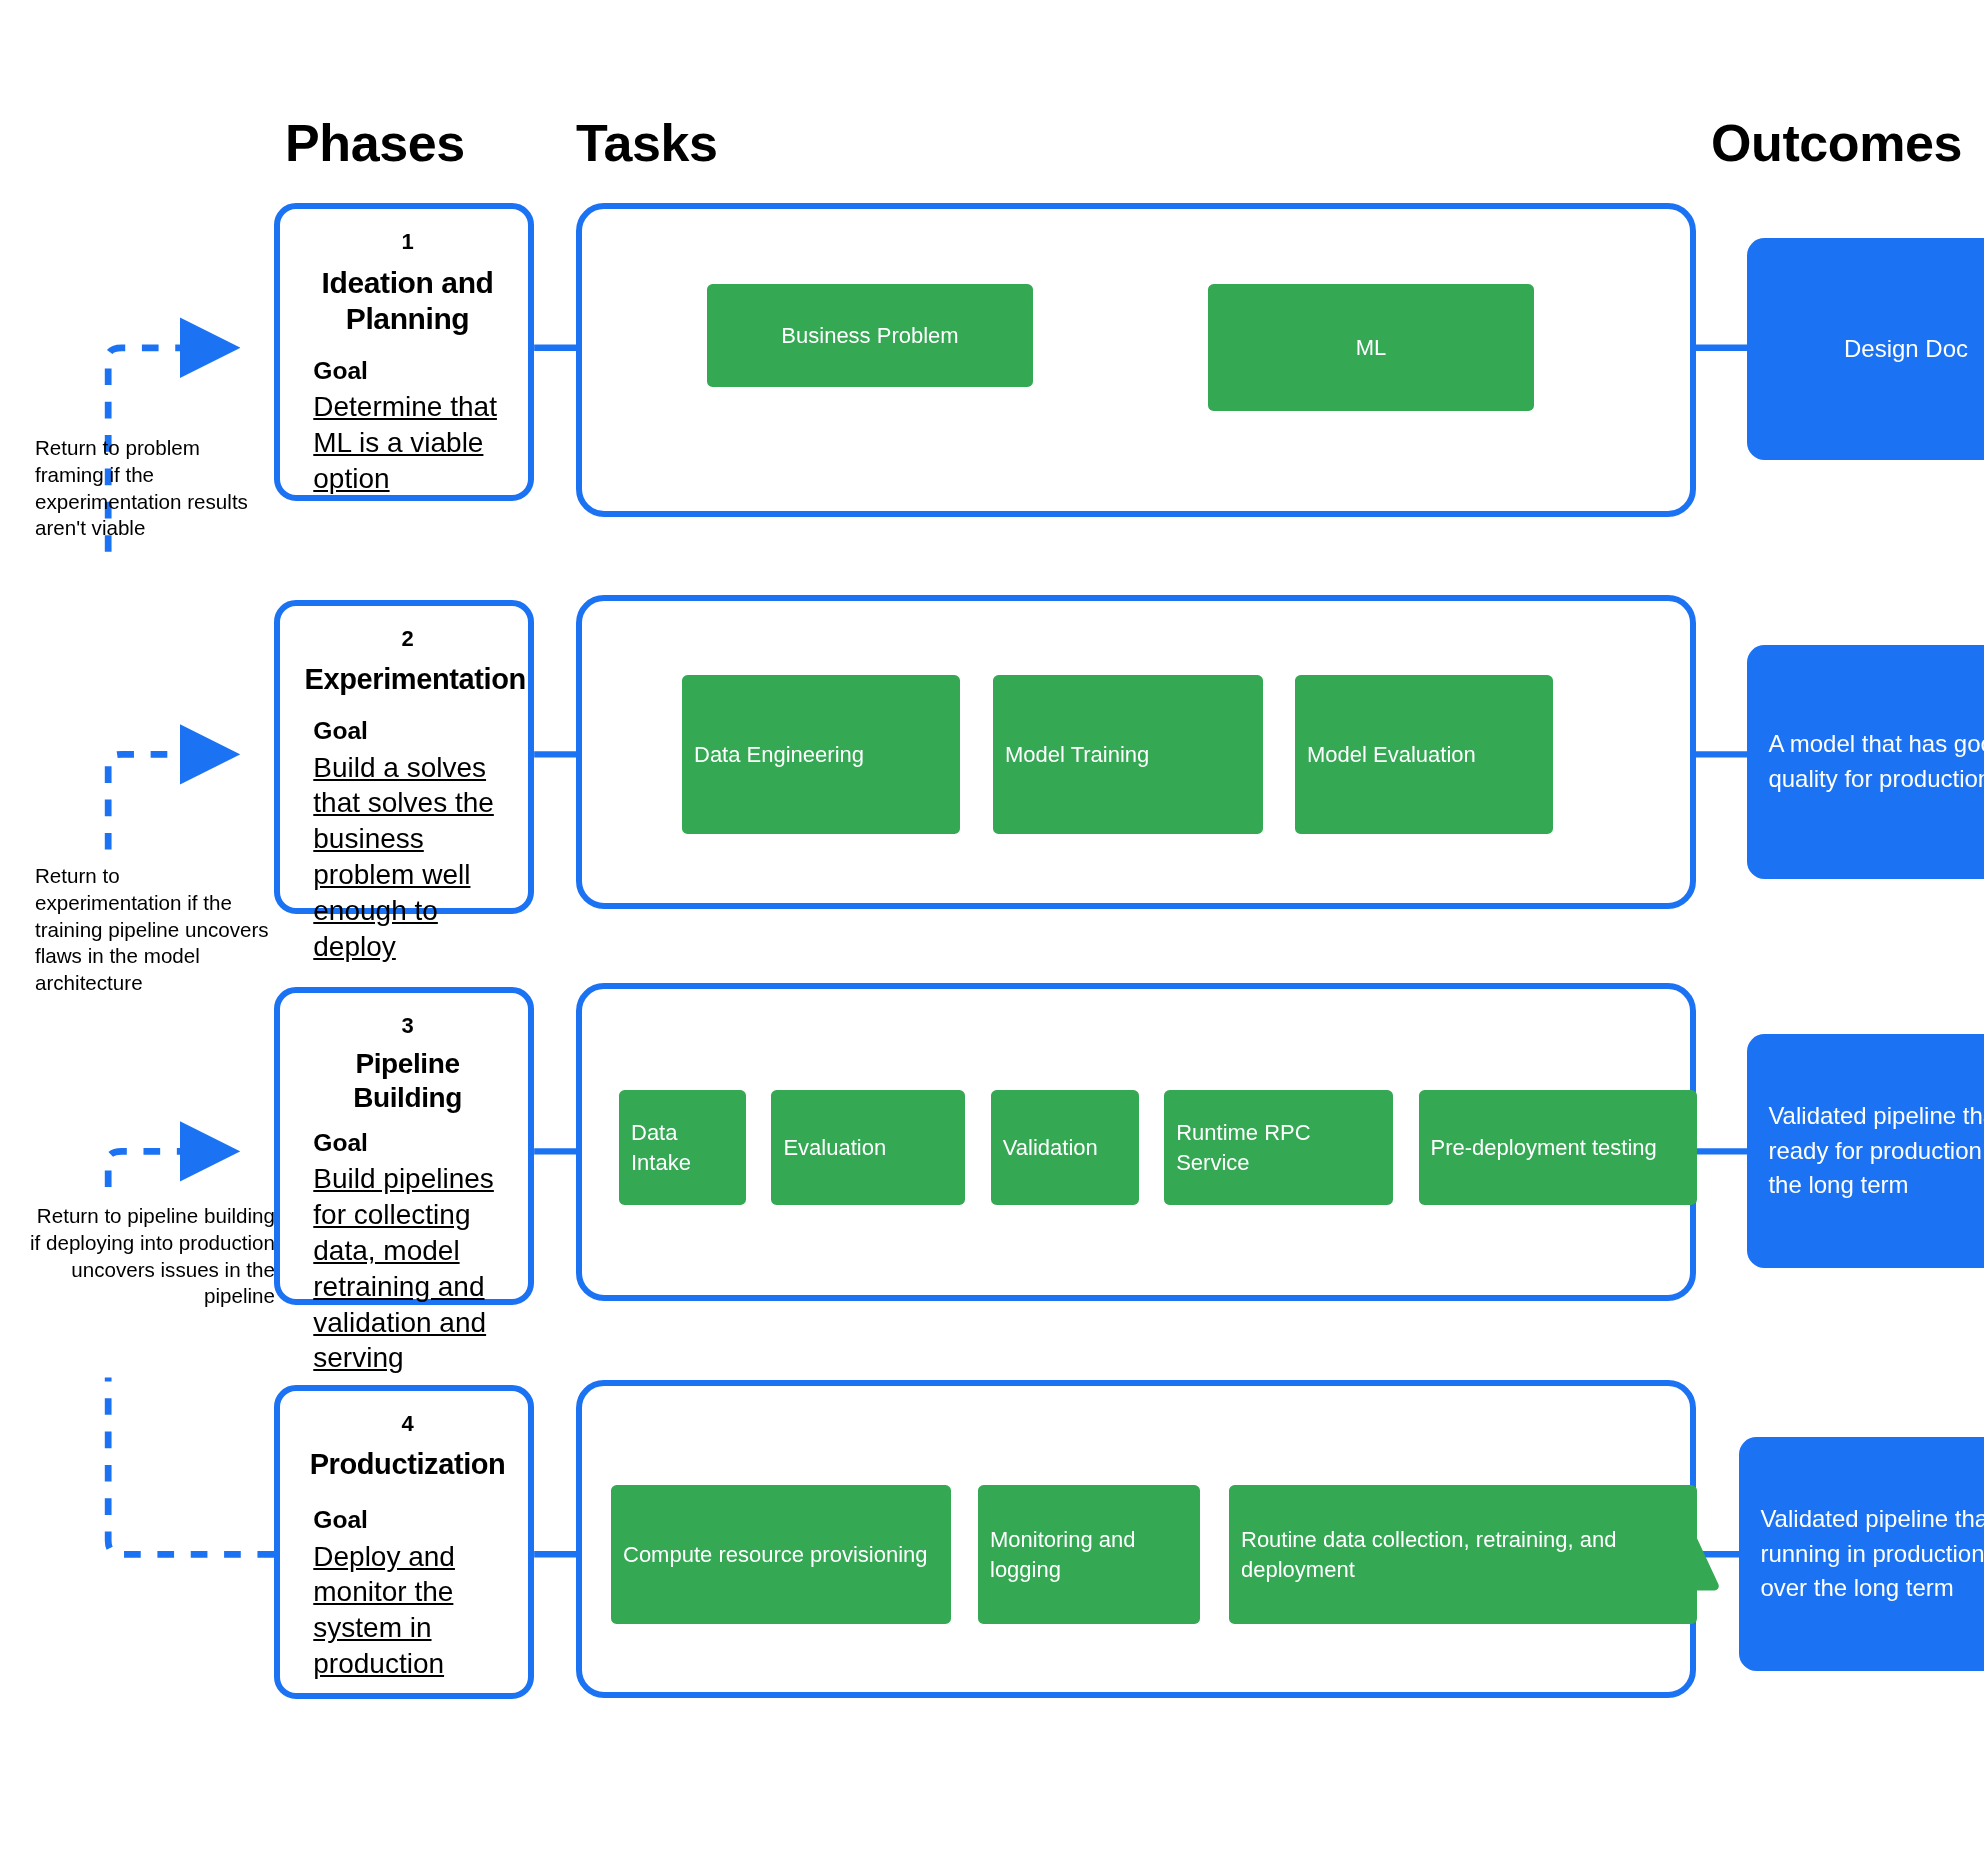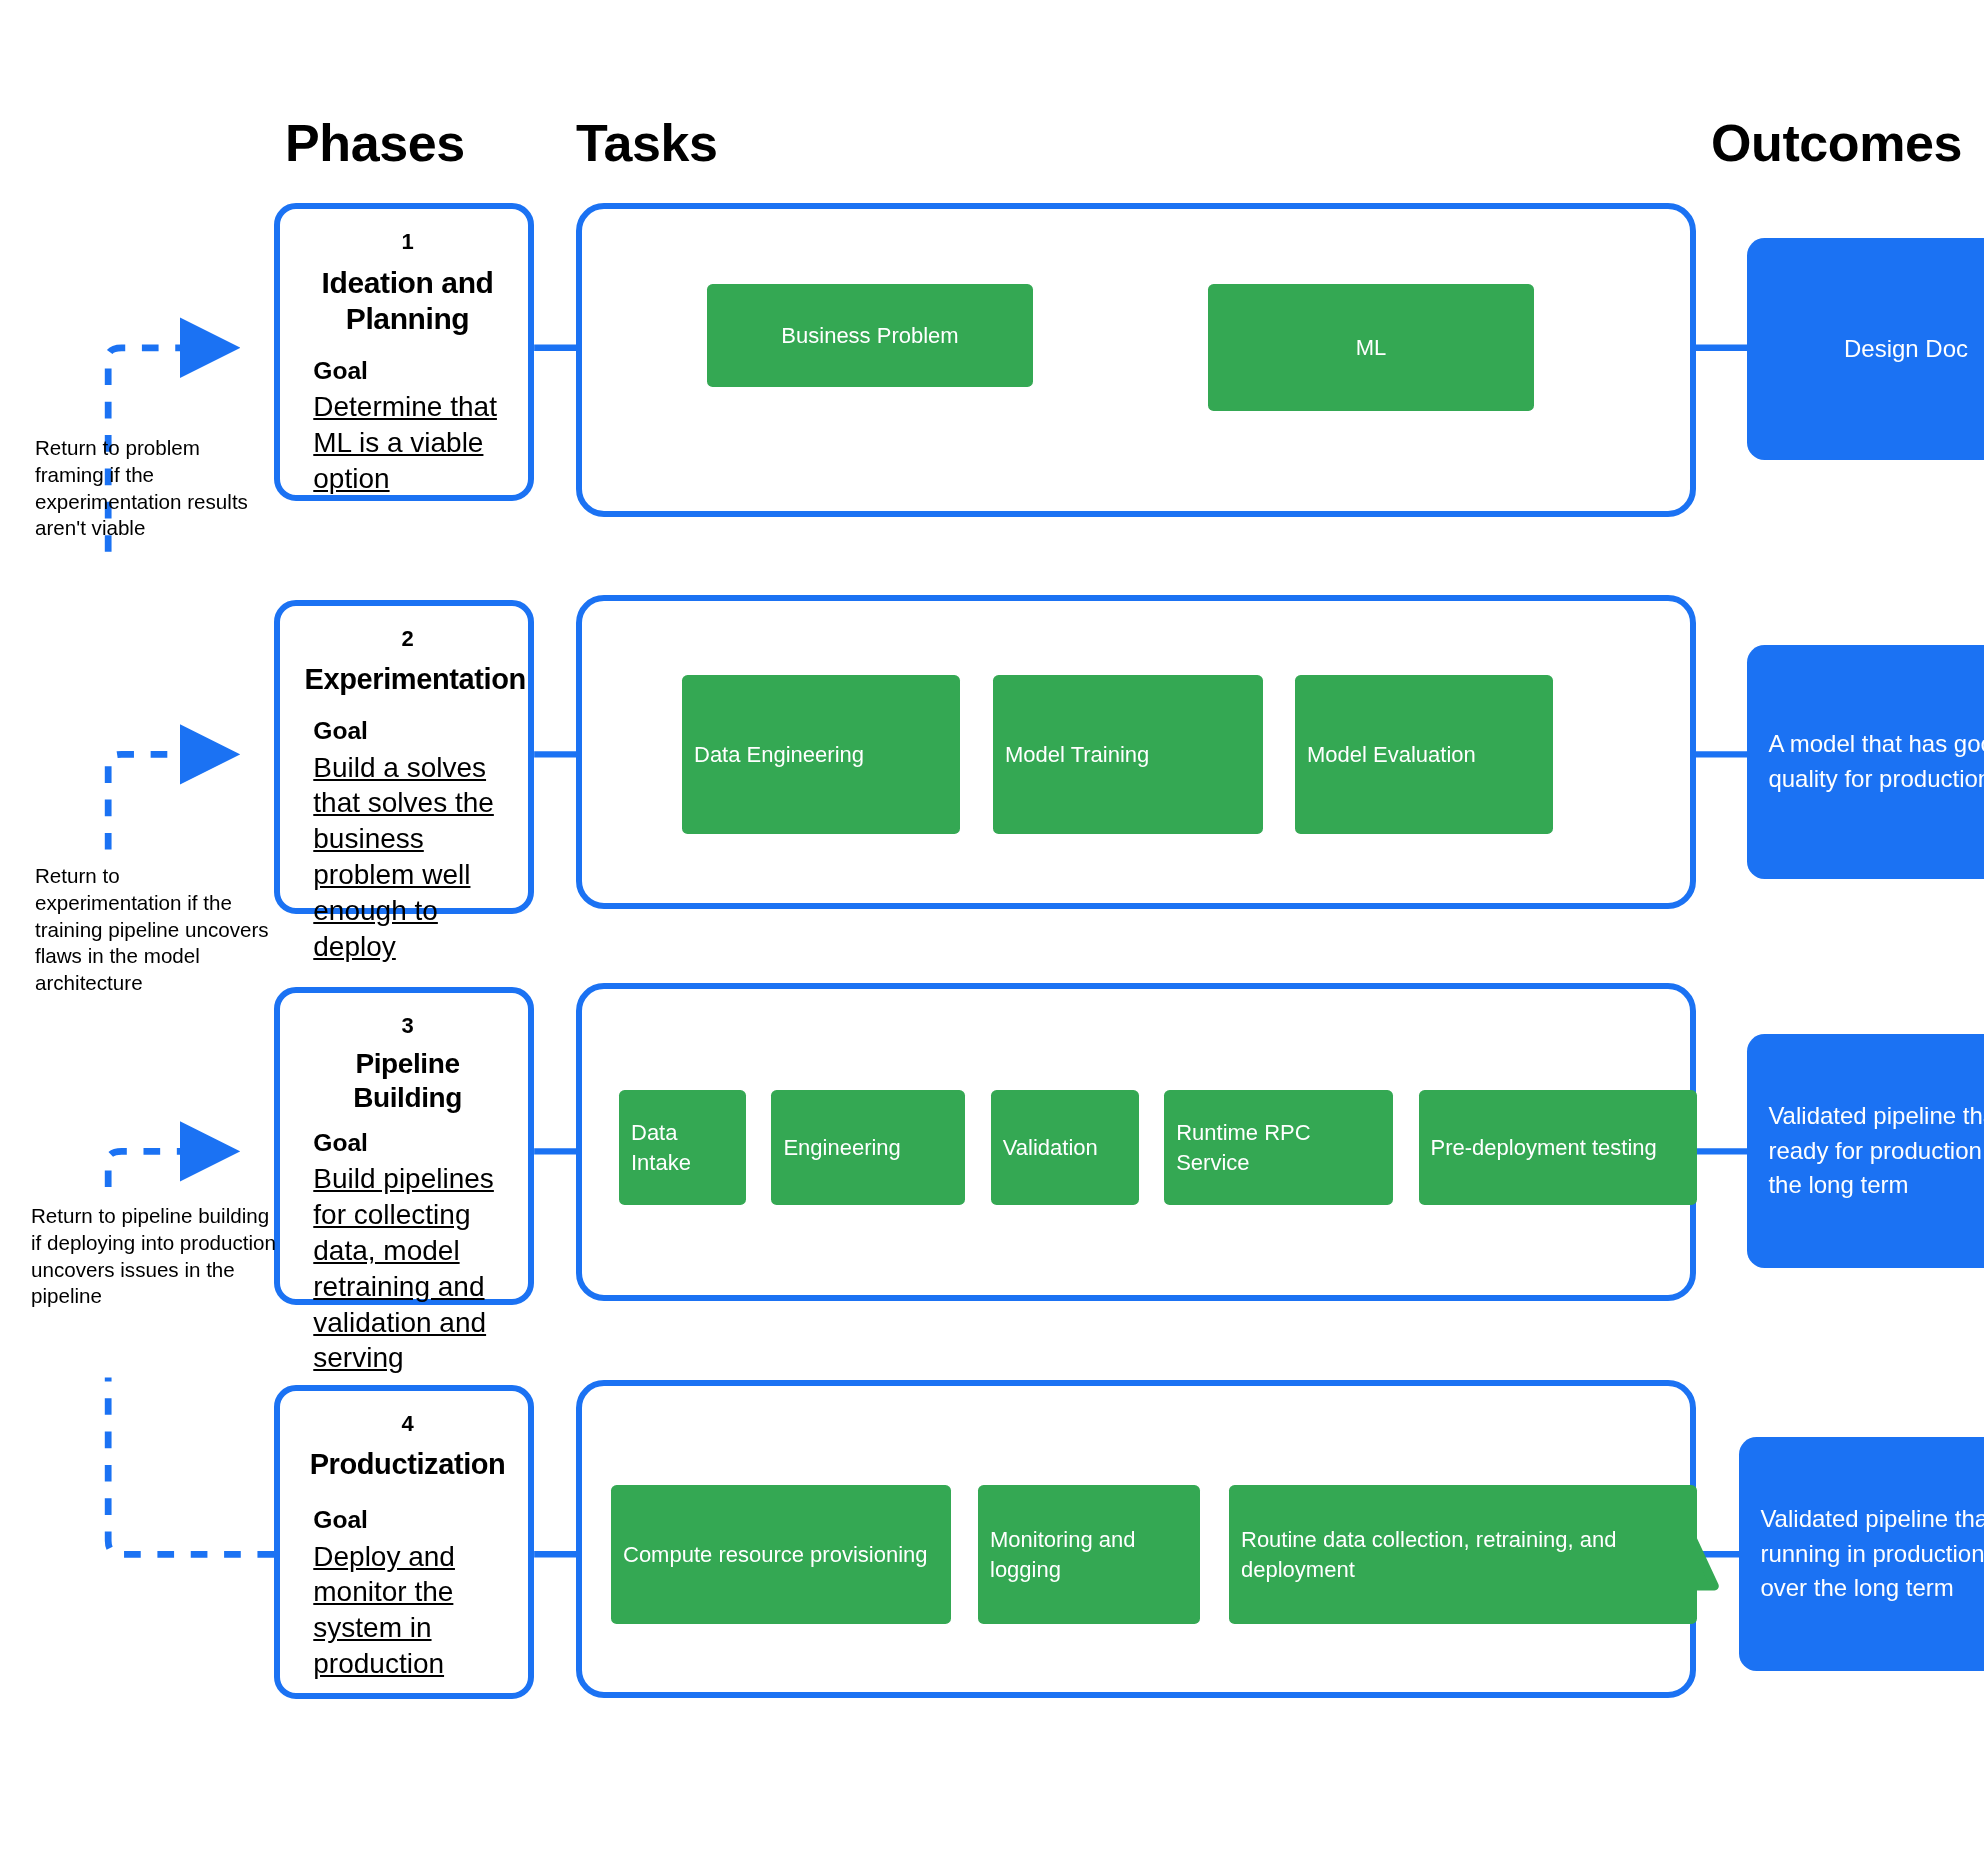--- a/index.html
+++ b/index.html
@@ -203,21 +203,21 @@
   <div class="goal-block" style="margin-top:15px;">
     <div class="goal-label">Goal</div>
     <div class="goal-text">Build pipelines for collecting data, model retraining and validation and serving</div>
   </div>
 </div>
 
 <div class="tasks-panel" style="left:576px;top:983px;width:1120px;height:318px;"></div>
 <div class="task-row" style="left:619px;top:1090px;">
   <div class="task-box" style="width:127px;height:115px;">Data Intake</div>
   <div style="width:25.4px;"></div>
-  <div class="task-box" style="width:194px;height:115px;">Engineering</div>
+  <div class="task-box" style="width:194px;height:115px;">Evaluation</div>
   <div style="width:25.4px;"></div>
   <div class="task-box" style="width:148px;height:115px;">Validation</div>
   <div style="width:25.4px;"></div>
   <div class="task-box" style="width:229px;height:115px;">Runtime RPC Service</div>
   <div style="width:25.4px;"></div>
   <div class="task-box" style="width:278px;height:115px;">Pre-deployment testing</div>
 </div>
 <div class="outcome" style="left:1747px;top:1034px;width:318px;height:234px;">Validated pipeline that's ready for production over the long term</div>
 
 <div class="phase-card" style="left:274px;top:1385px;width:260px;height:314px;">
@@ -234,14 +234,14 @@
   <div class="task-box" style="width:340px;height:139px;">Compute  resource provisioning</div>
   <div style="width:27px;"></div>
   <div class="task-box" style="width:222px;height:139px;">Monitoring and logging</div>
   <div style="width:29px;"></div>
   <div class="task-box" style="width:468px;height:139px;">Routine data collection, retraining, and deployment</div>
 </div>
 <div class="outcome" style="left:1739px;top:1437px;width:318px;height:234px;">Validated pipeline that's running in production over the long term</div>
 
 <div class="note" style="left:35px;top:435px;width:234px;">Return to problem framing if the experimentation results aren't viable</div>
 <div class="note" style="left:35px;top:863px;width:234px;">Return to experimentation if the training pipeline uncovers flaws in the model architecture</div>
-<div class="note" style="left:31px;top:1203px;width:254px;">Return to pipeline building if deploying into production uncovers issues in the pipeline</div>
+<div class="note" style="left:21px;top:1203px;width:254px;text-align:right;">Return to pipeline building if deploying into production uncovers issues in the pipeline</div>
 
 
 </body></html>

